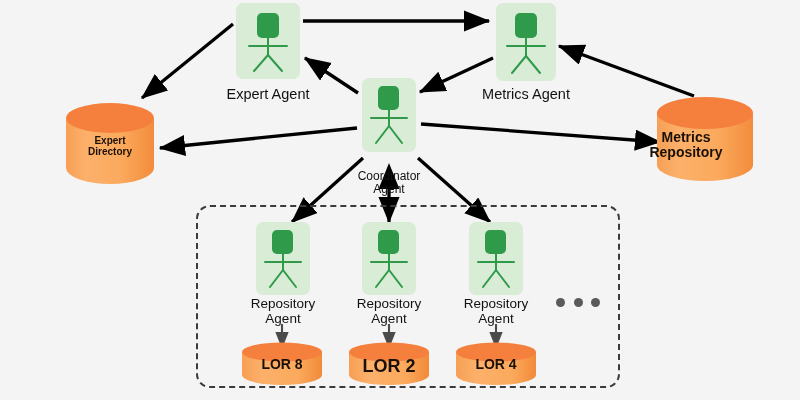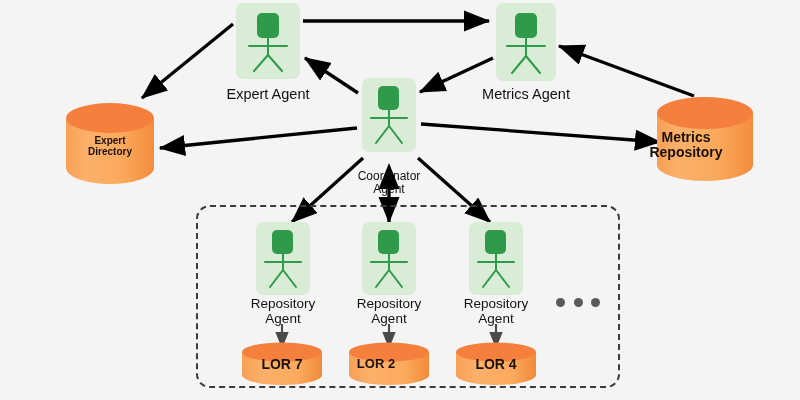--- a/index.html
+++ b/index.html
@@ -271,29 +271,29 @@
   </div>
   <div class="cyl-label" style="left:633px; top:130px; width:106px; font-size:14px;">Metrics
 Repository</div>
 
   <div class="cyl" style="left:240px; top:342px; width:84px; height:44px;">
     <svg viewBox="0 0 84 44" xmlns="http://www.w3.org/2000/svg">
       <path d="M2,10 L2,33 A40,10 0 0 0 82,33 L82,10 Z" fill="url(#cylBodySm)"></path>
       <ellipse cx="42" cy="10" rx="40" ry="9.5" fill="#f5803e"></ellipse>
     </svg>
   </div>
-  <div class="cyl-label" style="left:240px; top:357px; width:84px; font-size:14px;">LOR 7</div>
+  <div class="cyl-label" style="left:240px; top:357px; width:84px; font-size:14px;">LOR 8</div>
 
   <div class="cyl" style="left:347px; top:342px; width:84px; height:44px;">
     <svg viewBox="0 0 84 44" xmlns="http://www.w3.org/2000/svg">
       <path d="M2,10 L2,33 A40,10 0 0 0 82,33 L82,10 Z" fill="url(#cylBodySm)"></path>
       <ellipse cx="42" cy="10" rx="40" ry="9.5" fill="#f5803e"></ellipse>
     </svg>
   </div>
-  <div class="cyl-label" style="left:334px; top:357px; width:84px; font-size:13px;">LOR 2</div>
+  <div class="cyl-label" style="left:347px; top:357px; width:84px; font-size:18px;">LOR 2</div>
 
   <div class="cyl" style="left:454px; top:342px; width:84px; height:44px;">
     <svg viewBox="0 0 84 44" xmlns="http://www.w3.org/2000/svg">
       <path d="M2,10 L2,33 A40,10 0 0 0 82,33 L82,10 Z" fill="url(#cylBodySm)"></path>
       <ellipse cx="42" cy="10" rx="40" ry="9.5" fill="#f5803e"></ellipse>
     </svg>
   </div>
   <div class="cyl-label" style="left:454px; top:357px; width:84px; font-size:14px;">LOR 4</div>
 
 </div>

